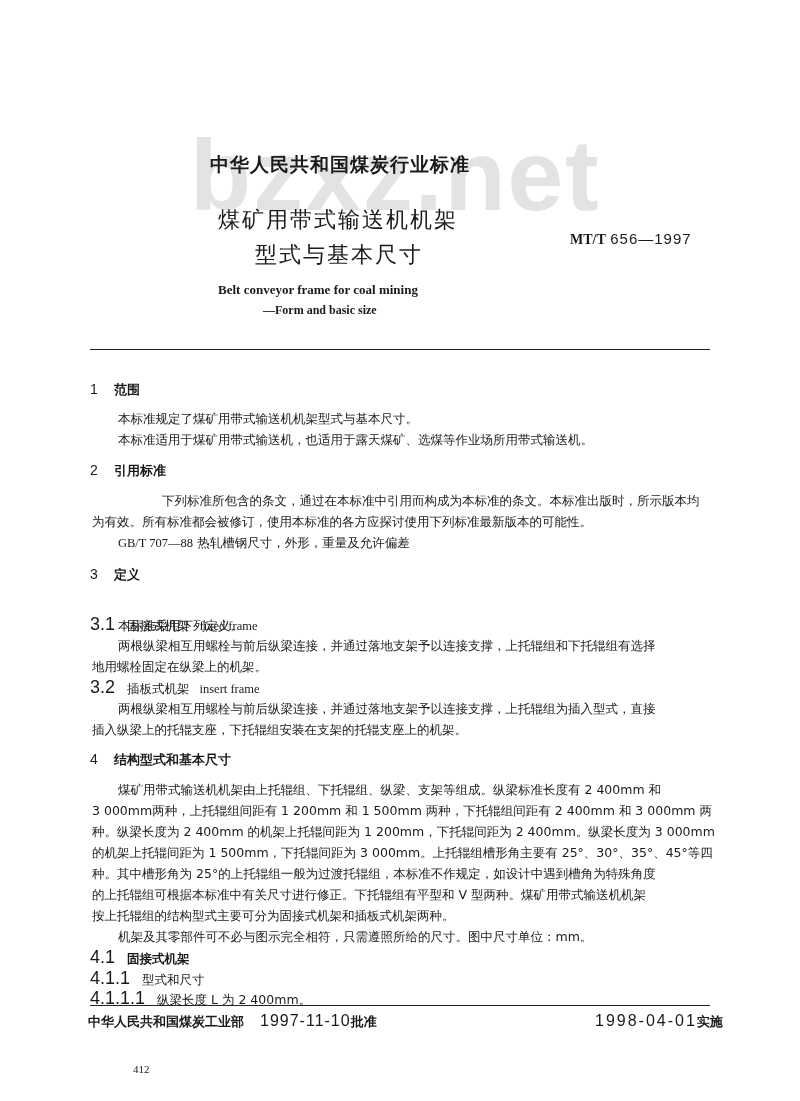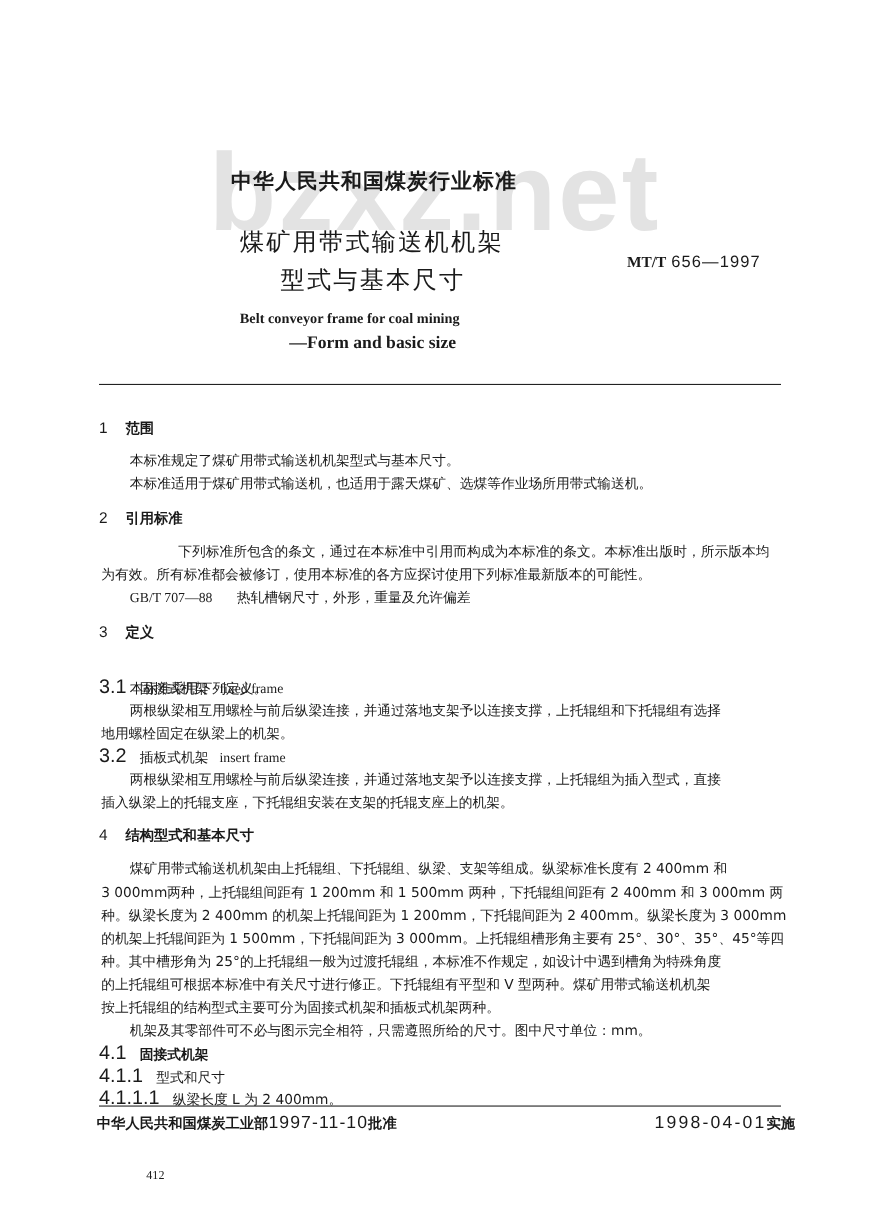--- a/index.html
+++ b/index.html
@@ -9,29 +9,29 @@
   .watermark { left:190px; top:125px; font-family:"Liberation Sans", sans-serif; font-weight:bold;
                font-size:100px; color:#e3e3e3; letter-spacing:2px; line-height:1; z-index:0; }
   .z { z-index:1; }
   .issuer { left:210px; top:152px; font-size:19px; font-weight:bold; letter-spacing:1px; }
   .title1 { left:218px; top:205px; font-size:22px; letter-spacing:2px; }
   .title2 { left:255px; top:240px; font-size:22px; letter-spacing:2px; }
   .stdno { left:570px; top:230px; font-size:14px; }
   .stdno .pre { font-family:"Liberation Serif", serif; font-weight:bold; }
   .stdno .num { font-family:"Liberation Sans", sans-serif; font-size:15px; letter-spacing:1px; }
   .en1 { left:218px; top:282px; font-family:"Liberation Serif", serif; font-weight:bold; font-size:13px; }
-  .en2 { left:263px; top:303px; font-family:"Liberation Serif", serif; font-weight:bold; font-size:16px; }
+  .en2 { left:263px; top:303px; font-family:"Liberation Serif", serif; font-weight:bold; font-size:12px; }
   .rule { left:90px; width:620px; height:1px; background:#222; }
   .txt { font-size:12.5px; line-height:19px; white-space:nowrap; }
   .sec { font-size:13px; font-weight:bold; }
   .secnum { display:inline-block; width:24px; font-family:"Liberation Sans", sans-serif; font-weight:normal; font-size:14px; }
   .subnum { font-family:"Liberation Sans", sans-serif; font-size:18px; margin-right:12px; }
   .en { font-family:"Liberation Serif", serif; margin-left:10px; }
   .footer-left { left:88px; top:1012px; font-size:13px; font-weight:bold; }
-  .footer-left .d { font-family:"Liberation Sans", sans-serif; font-weight:normal; font-size:16px; letter-spacing:1px; }
+  .footer-left .d { font-family:"Liberation Sans", sans-serif; font-weight:normal; font-size:16px; letter-spacing:1px;padding-left:16px; }
   .footer-right { left:595px; top:1012px; font-size:13px; font-weight:bold; }
   .footer-right .d { font-family:"Liberation Sans", sans-serif; font-weight:normal; font-size:16px; letter-spacing:2px; }
   .pageno { left:133px; top:1063px; font-family:"Liberation Serif", serif; font-size:11px; }
 </style>
 </head>
 <body>
 
 <div class="abs watermark">bzxz.net</div>
 
 <div class="abs z issuer">中华人民共和国煤炭行业标准</div>
@@ -51,21 +51,21 @@
 </div>
 <div class="abs txt" style="left:118px; top:409px;">本标准规定了煤矿用带式输送机机架型式与基本尺寸。</div>
 <div class="abs txt" style="left:118px; top:430px;text-align:center;">本标准适用于煤矿用带式输送机，也适用于露天煤矿、选煤等作业场所用带式输送机。</div>
 
 <div class="abs sec" style="left:90px; top:462px;">
   <span class="secnum">2</span><span>引用标准</span>
 </div>
 <div class="abs txt" style="left:118px; top:491px;margin-left:44px;">下列标准所包含的条文，通过在本标准中引用而构成为本标准的条文。本标准出版时，所示版本均</div>
 <div class="abs txt" style="left:92px; top:512px;">为有效。所有标准都会被修订，使用本标准的各方应探讨使用下列标准最新版本的可能性。</div>
 <div class="abs txt" style="left:118px; top:533px;">
-  <span style="font-family:'Liberation Serif', serif; margin-right:22px;text-align:right;">GB/T 707—88</span><span>热轧槽钢尺寸，外形，重量及允许偏差</span>
+  <span style="font-family:'Liberation Serif', serif; margin-right:4px;text-align:right;">GB/T 707—88</span><span>热轧槽钢尺寸，外形，重量及允许偏差</span>
 </div>
 
 <div class="abs sec" style="left:90px; top:566px;">
   <span class="secnum">3</span><span>定义</span>
 </div>
 <div class="abs txt" style="left:118px; top:616px;">本标准采用下列定义。</div>
 <div class="abs txt" style="left:90px; top:615px;">
   <span class="subnum">3.1</span><span>固接式机架</span><span class="en">fixed frame</span>
 </div>
 <div class="abs txt" style="left:118px; top:636px;">两根纵梁相互用螺栓与前后纵梁连接，并通过落地支架予以连接支撑，上托辊组和下托辊组有选择</div>

